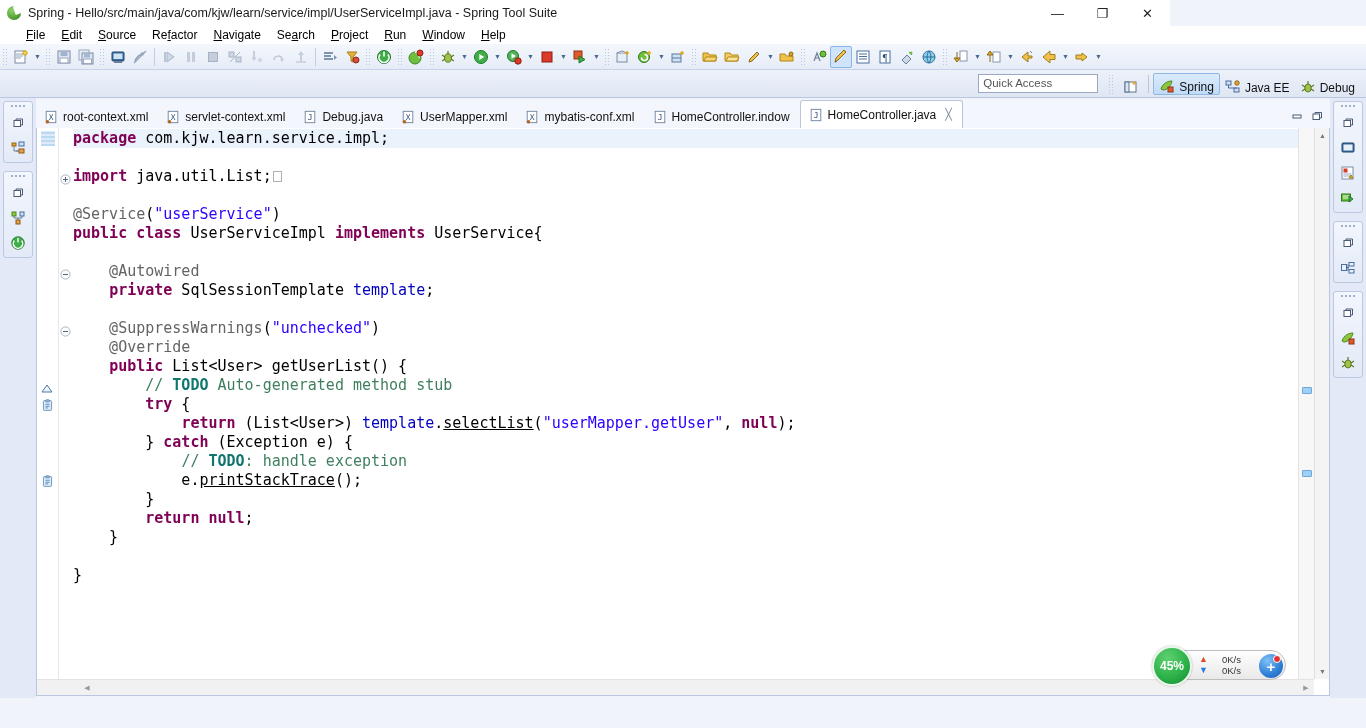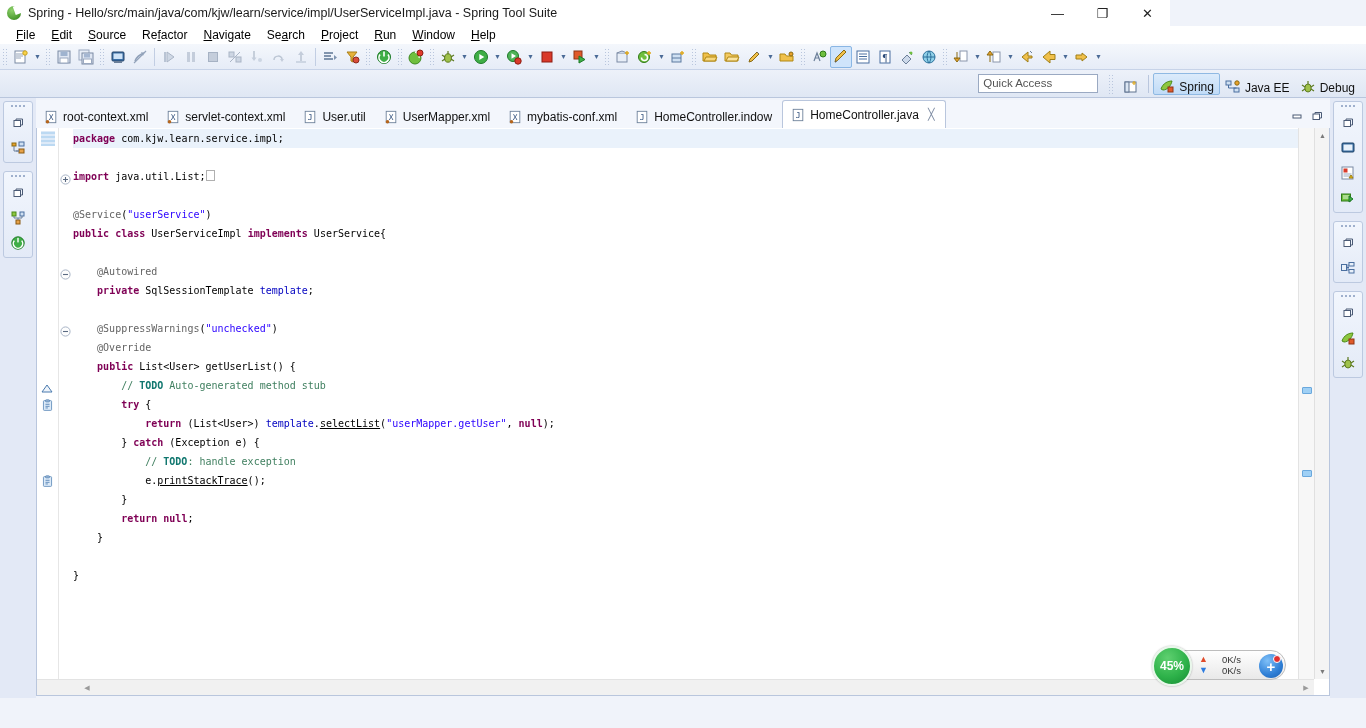--- a/index.html
+++ b/index.html
@@ -43,21 +43,21 @@
   }
   .win-btn {
     width: 45px; height: 26px; display: flex; align-items: center; justify-content: center;
     color: #222; font-size: 13px; line-height: 1;
   }
 
   
   .menubar {
     position: absolute; left: 0; top: 26px; width: 1366px; height: 18px;
     background: #ffffff;
-    display: flex; align-items: flex-start; padding-left: 8px;
+    display: flex; align-items: flex-start; padding-left: 18px;
   }
   .menu-item {
     font-size: 12px; color: #000; padding: 0 8px; white-space: nowrap; line-height: 18px;
   }
   .menu-item u { text-decoration: underline; }
 
   
   .toolbar {
     position: absolute; left: 0; top: 44px; width: 1366px; height: 26px;
     background: linear-gradient(to bottom, #f4f7fc 0%, #e6ecf7 100%);
@@ -171,21 +171,21 @@
   .fold-col {
     position: absolute; left: 22px; top: 0; width: 14px; bottom: 16px;
     background: #ffffff;
   }
   .codewrap {
     position: absolute; left: 36px; top: 0; right: 31px; bottom: 16px;
     overflow: hidden; background: #ffffff;
   }
   .code {
     font-family: "DejaVu Sans Mono", "Liberation Mono", monospace;
-    font-size: 10px; line-height: 19px;
+    font-size: 15px; line-height: 19px;
     white-space: pre; padding-top: 1px; color: #000;
   }
   .ln { height: 19px; padding-left: 0px; }
   .ln.cur { background: #eaf2fb; }
   .kw   { color: #7f0055; font-weight: bold; }
   .str  { color: #2a00ff; }
   .fld  { color: #0000c0; }
   .anno { color: #646464; }
   .cmt  { color: #3f7f5f; }
   .todo { color: #0f766e; font-weight: bold; }
@@ -775,21 +775,21 @@
           </span>
           <span>servlet-context.xml</span>
         </div>
         <div class="tab">
           <span style="display: flex;">
             <svg width="14" height="14" viewBox="0 0 16 16">
               <rect x="2.5" y="1.5" width="11" height="13" fill="#fff" stroke="#6b7f99"></rect>
               <text x="8" y="11.5" font-size="9" text-anchor="middle" fill="#2a4a78" font-family="monospace">J</text>
             </svg>
           </span>
-          <span>User.util</span>
+          <span>Debug.java</span>
         </div>
         <div class="tab">
           <span style="display: flex;">
             <svg width="14" height="14" viewBox="0 0 16 16">
               <rect x="2.5" y="1.5" width="11" height="13" fill="#fff" stroke="#6b7f99"></rect>
               <text x="8" y="11.5" font-size="9" text-anchor="middle" fill="#2a4a78" font-family="monospace">X</text>
               <circle cx="4" cy="13.5" r="2" fill="#b5651d"></circle>
             </svg>
           </span>
           <span>UserMapper.xml</span>

